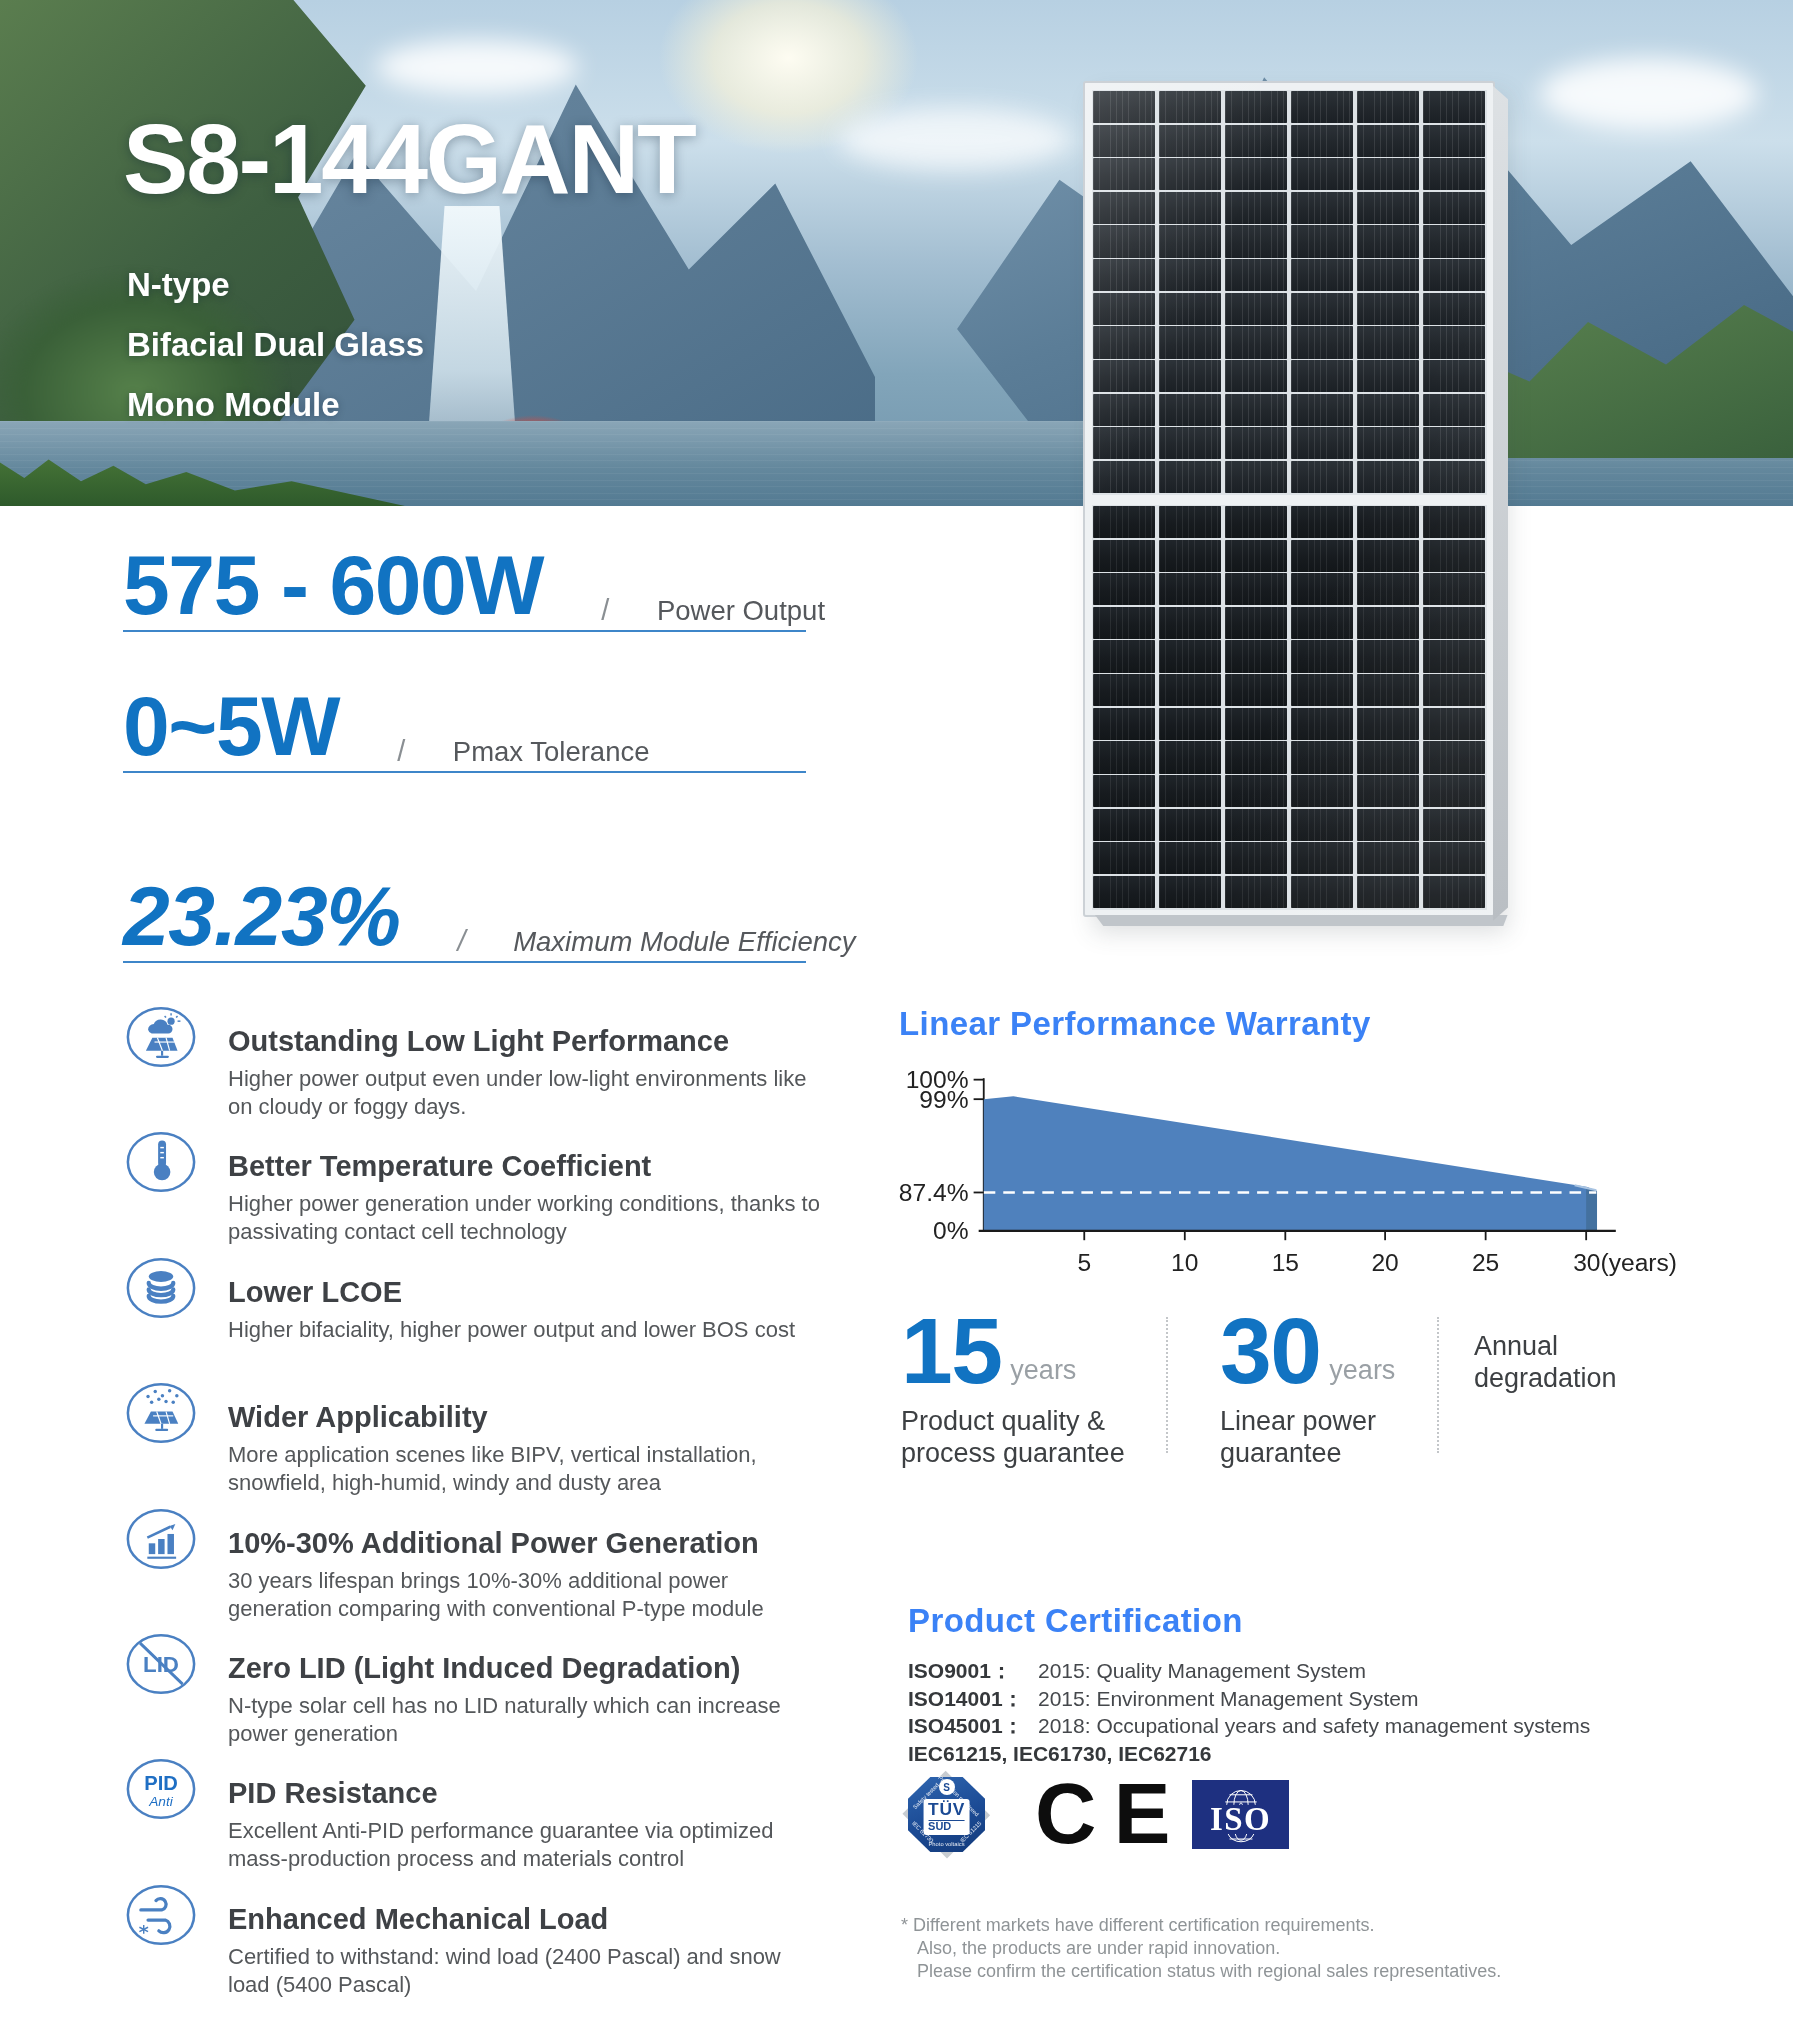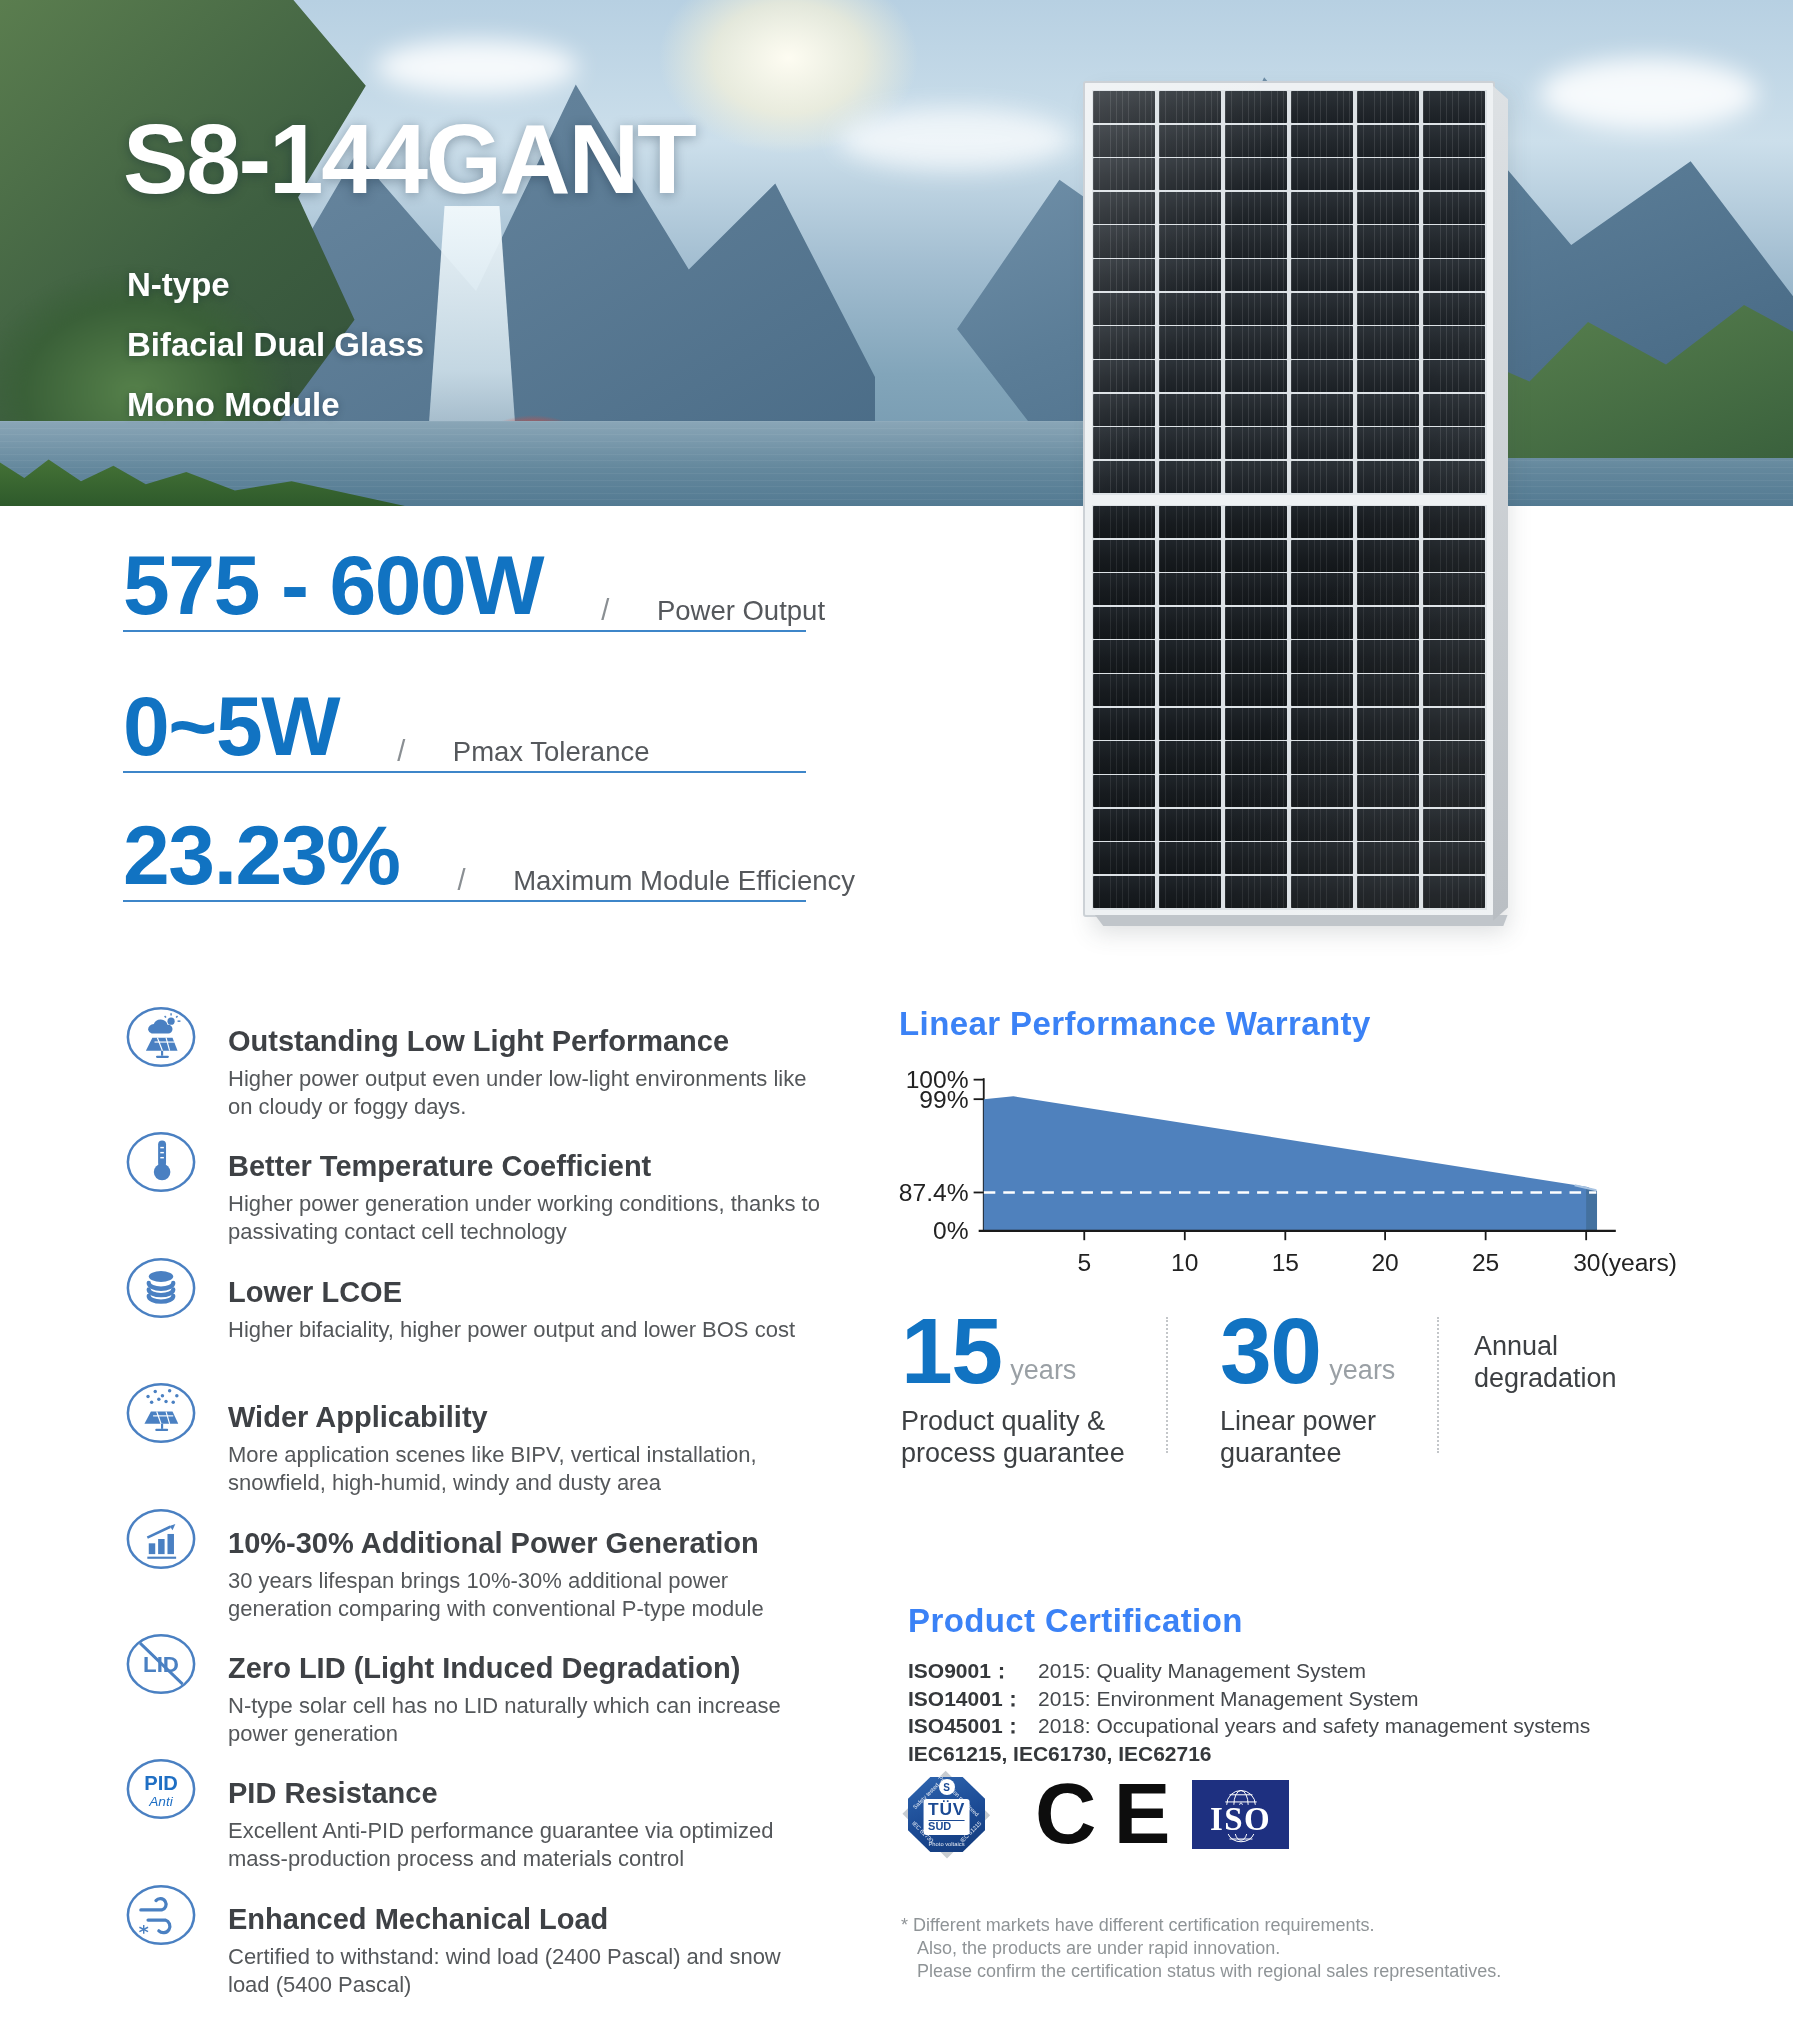--- a/index.html
+++ b/index.html
@@ -70,21 +70,21 @@
   .panel .sheen { position:absolute; inset:0; pointer-events:none;
     background:linear-gradient(115deg,rgba(255,255,255,.16) 0%,rgba(255,255,255,0) 28%,rgba(255,255,255,0) 60%,rgba(255,255,255,.06) 85%); }
 
   
   .spec { position:absolute; left:123px; width:683px; }
   .spec .line1 { display:flex; align-items:flex-end;gap:36px; }
   .spec .value { font-size:84px; font-weight:bold; color:#1173C2; line-height:83px; letter-spacing:-1.4px; white-space:nowrap; }
   .spec .slash { font-size:29px; color:#8a8f93; margin-left:22px; }
   .spec .label { font-size:27.5px; color:#55585c; margin-left:11.6px; white-space:nowrap; }
   .spec .rule { height:0; border-bottom:2.9px solid #3E86C9; margin-top:2.9px; }
-  .spec.s1 { top:544px; } .spec.s2 { top:685px; } .spec.s3 { top:814px; }
+  .spec.s1 { top:544px; } .spec.s2 { top:685px; } .spec.s3 { top:875px;font-style:italic; }
 
   
   .feature { position:absolute; left:125px; width:730px; }
   .feature .f-icon { position:absolute; left:0; top:0; width:72px; height:64px; }
   .feature .f-body { margin-left:103px; padding-top:19px; width:600px; }
   .feature .f-title { font-size:29px; font-weight:bold; color:#3e4145; line-height:35px; }
   .feature .f-desc { font-size:22px; color:#54575a; line-height:28px; margin-top:5.8px; }
   .ic-ring { fill:none; stroke:#4a80c2; stroke-width:3.5; }
   .ic-fill { fill:#4a80c2; }
   .ic-stroke { fill:none; stroke:#4a80c2; }

